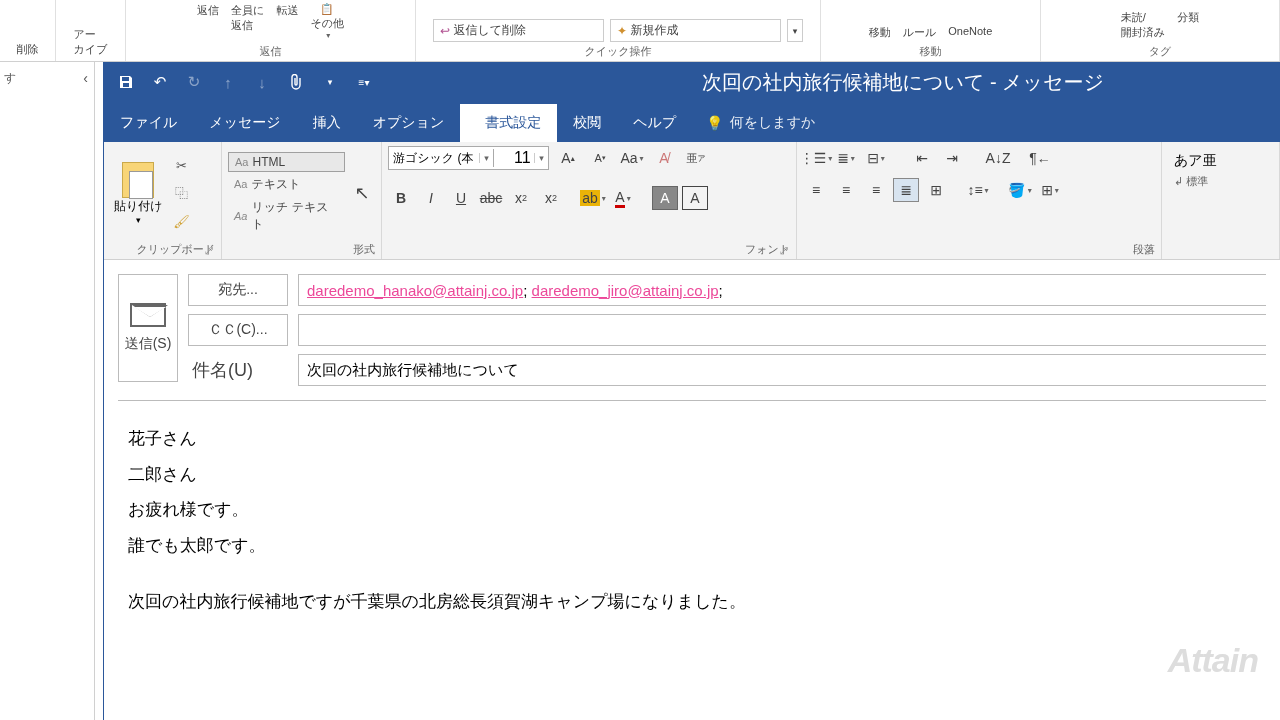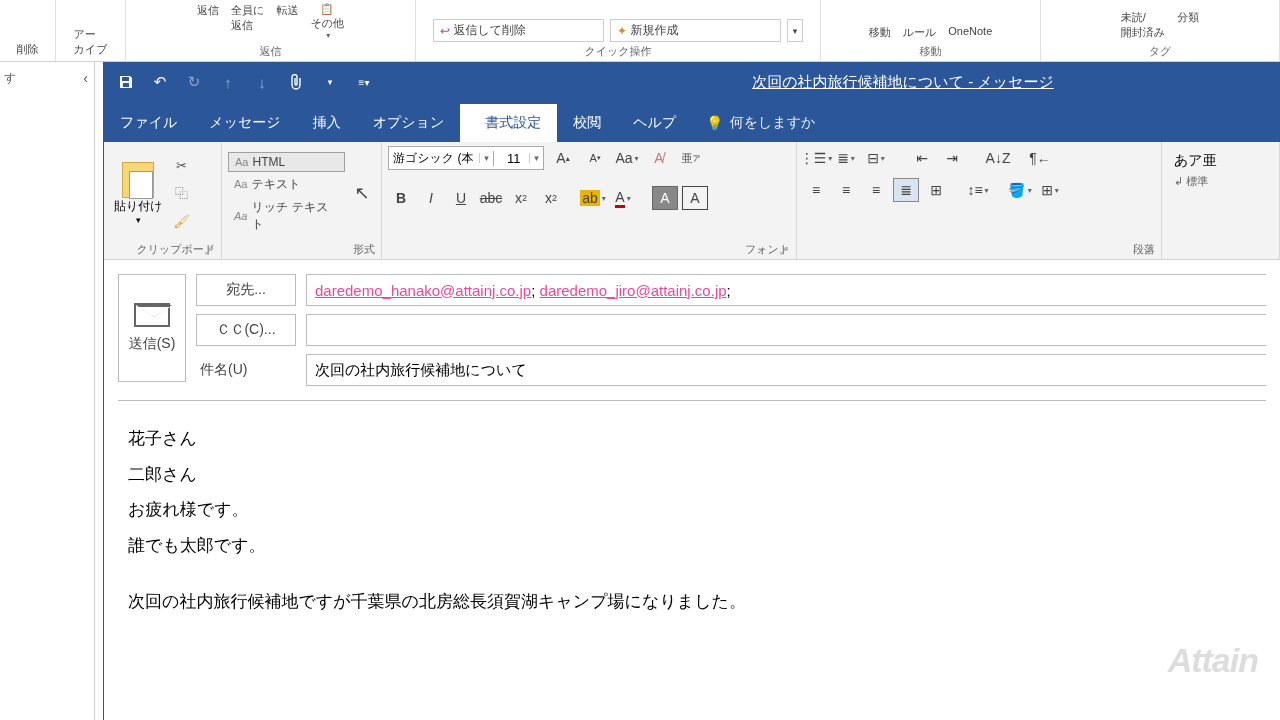--- a/index.html
+++ b/index.html
@@ -18,21 +18,21 @@
 .nav-collapse .chev { position: absolute; right: 6px; top: 8px; font-size: 14px; color: #555; }
 
 
 .compose { position: absolute; left: 103px; top: 62px; right: 0; bottom: 0; background: #fff; border-left: 1px solid #2b579a; }
 
 
 .titlebar { height: 40px; background: #2b579a; display: flex; align-items: center; padding: 0 10px; color: #fff; }
 .qat { display: flex; align-items: center; gap: 10px; }
 .qat-btn { width: 24px; height: 24px; display: flex; align-items: center; justify-content: center; color: #fff; font-size: 15px; }
 .qat-btn.disabled { opacity: 0.45; }
-.title-text { flex: 1; text-align: center; font-size: 15px; margin-left: 160px; text-decoration: underline; }
+.title-text { flex: 1; text-align: center; font-size: 20px; margin-left: 160px; }
 
 
 .menubar { height: 40px; background: #2b579a; display: flex; align-items: flex-end; color: #fff; font-size: 14px; }
 .menu-tab { padding: 10px 16px; cursor: pointer; }
 .menu-tab.active { background: #fff; color: #2b579a; padding-left: 25px; }
 .tell-me { display: flex; align-items: center; gap: 6px; padding: 10px 14px; opacity: 0.9; }
 
 
 .ribbon { height: 118px; background: #f3f3f3; border-bottom: 1px solid #d0d0d0; display: flex; }
 .rgroup { border-right: 1px solid #d8d8d8; display: flex; flex-direction: column; padding: 4px 6px 2px; }
@@ -46,36 +46,36 @@
 .mini-btn { width: 22px; height: 22px; display: flex; align-items: center; justify-content: center; font-size: 13px; color: #555; }
 
 .fmt-list { display: flex; flex-direction: column; gap: 2px; }
 .fmt-opt { font-size: 12px; padding: 2px 6px; display: flex; align-items: center; gap: 4px; color: #444; }
 .fmt-opt.sel { border: 1px solid #a0a0a0; background: #e8e8e8; }
 .fmt-aa { font-size: 11px; color: #888; }
 
 .font-box { display: flex; align-items: center; border: 1px solid #aaa; background: #fff; height: 24px; }
 .font-name { width: 90px; padding: 0 4px; font-size: 12px; overflow: hidden; }
 .font-dd { width: 14px; text-align: center; font-size: 9px; color: #666; border-left: 1px solid #ccc; }
-.font-size { width: 36px; padding: 0 13px; font-size: 13px; border-left: 1px solid #aaa; }
+.font-size { width: 36px; padding: 0 20px; font-size: 16px; border-left: 1px solid #aaa; }
 
 .ico-btn { width: 26px; height: 24px; display: flex; align-items: center; justify-content: center; font-size: 14px; color: #444; }
 .ico-btn.sel { border: 1px solid #888; background: #d8e4f0; }
 .split-dd { font-size: 8px; color: #666; margin-left: 2px; }
 
 
 .compose-header { padding: 14px; display: flex; gap: 10px; }
-.send-cell { width: 68px; height: 108px; border: 1px solid #bbb; display: flex; flex-direction: column; align-items: center; justify-content: center; gap: 8px; font-size: 14px; color: #444; }
+.send-cell { width: 60px; height: 108px; border: 1px solid #bbb; display: flex; flex-direction: column; align-items: center; justify-content: center; gap: 8px; font-size: 14px; color: #444; }
 .send-icon { width: 36px; height: 24px; border: 2px solid #666; position: relative; }
 .send-icon::before { content: ""; position: absolute; left: 0; top: 0; border-left: 18px solid transparent; border-right: 18px solid transparent; border-top: 12px solid #666; }
 .send-icon::after { content: ""; position: absolute; left: 2px; top: 2px; border-left: 16px solid transparent; border-right: 16px solid transparent; border-top: 10px solid #fff; }
 
 .hdr-grid { flex: 1; display: grid; grid-template-columns: 100px 1fr; gap: 8px 10px; align-items: center; }
 .hdr-btn { border: 1px solid #bbb; height: 32px; display: flex; align-items: center; justify-content: center; font-size: 14px; color: #444; }
-.hdr-label { font-size: 14px; color: #444; padding-left: 4px; }
+.hdr-label { font-size: 18px; color: #444; padding-left: 4px; }
 .hdr-field { border: 1px solid #bbb; border-right: none; height: 32px; padding: 4px 8px; font-size: 15px; display: flex; align-items: center; }
 .recip { text-decoration: underline; color: #ec4899; }
 
 
 .body-area { border-top: 1px solid #bbb; margin: 0 14px; padding: 20px 10px; font-size: 17px; line-height: 2.1; color: #000000; }
 
 .watermark { position: absolute; right: 22px; bottom: 40px; font-size: 34px; font-weight: bold; color: #ddd; font-style: italic; letter-spacing: -1px; }
 </style>
 </head>
 <body>

